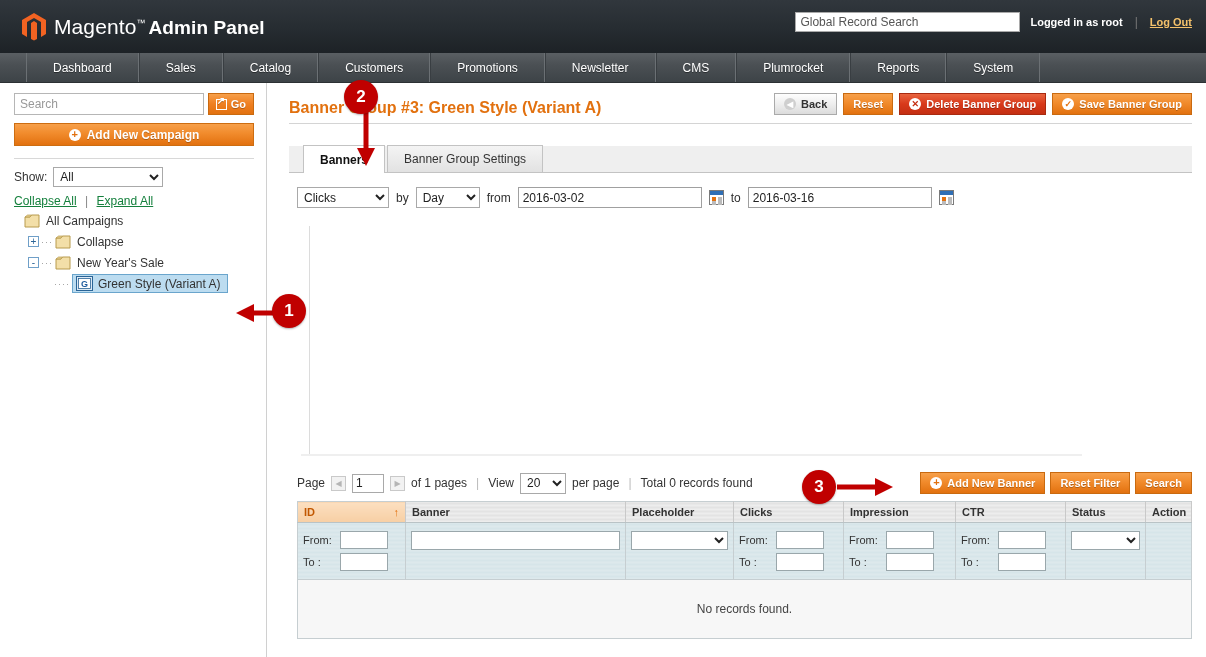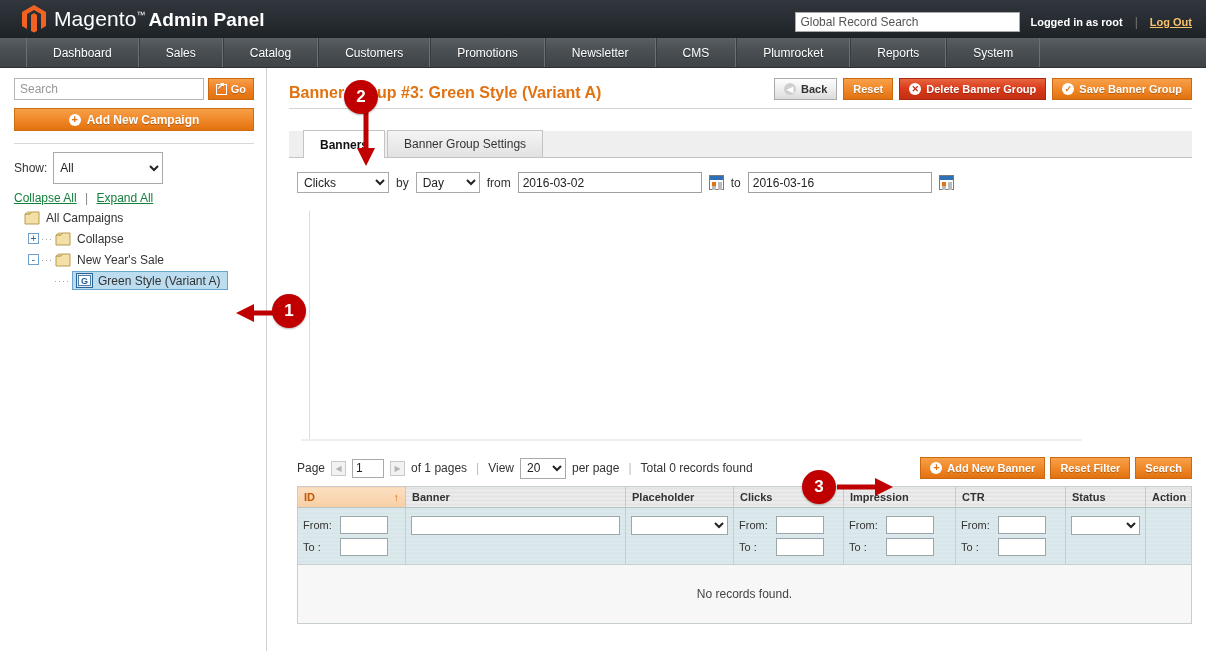--- a/index.html
+++ b/index.html
@@ -6,21 +6,21 @@
   html, body { margin:0; padding:0; }
   body {
     width:1206px; height:657px;
     font-family:"Liberation Sans", sans-serif;
     font-size:12px; color:#2f2f2f;
     background:#fff; overflow:hidden; position:relative;
   }
 
   
   .header {
-    height:38px; width:100%;
+    height:53px; width:100%;
     background:linear-gradient(to bottom,#31373d 0%,#262c31 55%,#1d2226 100%);
     position:relative; display:flex; align-items:center;
   }
   .logo-wrap { display:flex; align-items:center; margin-left:22px; }
   .logo-mark {
     width:24px; height:28px; position:relative; margin-right:8px;
   }
   .logo-mark svg { display:block; }
   .logo-text { color:#fff; font-size:21px; letter-spacing:.1px; }
   .logo-text .m { font-weight:400; }
@@ -99,21 +99,21 @@
   }
   .plus-ico {
     width:12px; height:12px; border-radius:50%; background:#fff; color:#e2710f;
     font-size:11px; font-weight:bold; line-height:11px; text-align:center;
     display:inline-block; text-shadow:none;
   }
   .hr-line { border-top:1px solid #d8d8d8; margin:12px 0 8px 0; }
   .show-row { display:flex; align-items:center; gap:6px; margin-bottom:7px; }
   .show-label { font-size:12px; color:#333; }
   .show-select {
-    width:110px; height:32px; border:1px solid #a9a9a9; background:#fff;
+    width:110px; height:20px; border:1px solid #a9a9a9; background:#fff;
     font-family:"Liberation Sans", sans-serif; font-size:12px; padding:0 2px; color:#222;
   }
   .expand-links { font-size:12px; }
   .expand-links a { color:#15803d; text-decoration:underline; cursor:pointer; }
   .expand-links .pipe { color:#888; margin:0 5px; }
 
   .tree { margin-top:2px; font-size:12px; color:#333; }
   .tree-node { display:flex; align-items:center; height:21px; position:relative; }
   .expander {
     width:11px; height:11px; border:1px solid #6f9fc8; background:#fff;

